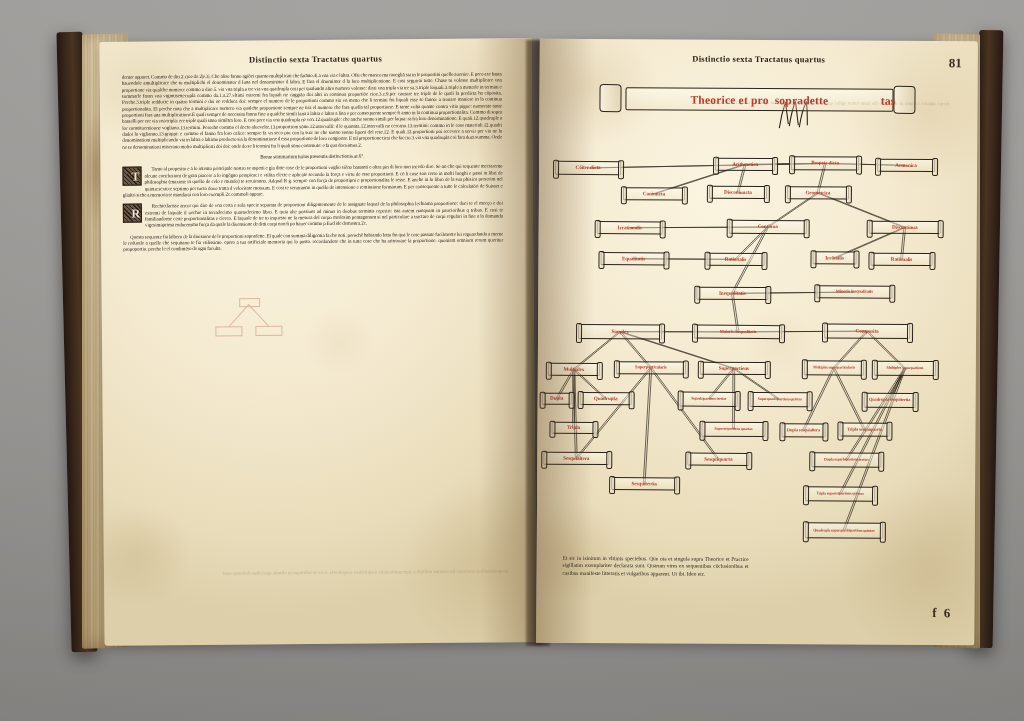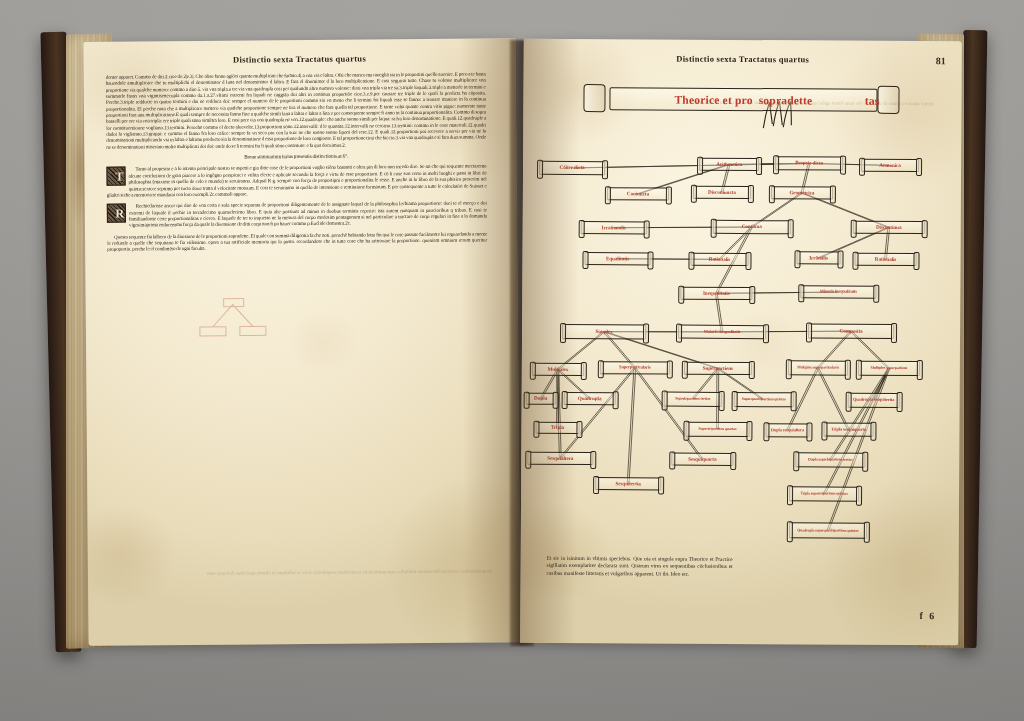--- a/index.html
+++ b/index.html
@@ -14,21 +14,21 @@
     position:absolute;inset:0;
     background:
       radial-gradient(120% 90% at 50% 30%, #a8a6a2 0%, #9b9996 55%, #8e8c89 100%);
   }
   #backdrop:after{
     content:"";position:absolute;inset:0;
     background:linear-gradient(180deg, rgba(255,255,255,.05), rgba(0,0,0,.10));
   }
 
   
-  #book{position:absolute;left:44px;top:16px;width:940px;height:690px;}
+  #book{position:absolute;left:60px;top:16px;width:940px;height:690px;}
 
   .board{
     position:absolute;background:#3a2a1c;border-radius:3px;
     box-shadow:0 6px 16px rgba(0,0,0,.45);
   }
   #board-left{left:4px;top:16px;width:26px;height:620px;
     transform:rotate(-1.4deg);
     background:linear-gradient(90deg,#241812,#4a3422 60%,#2d2018);}
   #board-right{right:2px;top:14px;width:24px;height:618px;
     transform:rotate(1.0deg);
@@ -77,24 +77,24 @@
     filter:blur(1px);}
 
   
   .running-head{
     position:absolute;left:0;right:0;top:14px;text-align:center;
     font-family:"Liberation Serif",serif;
     font-weight:700;font-size:8.5px;letter-spacing:.3px;
     color:#2b2218;
   }
   .folio{
-    position:absolute;right:16px;top:14px;font-size:10px;color:#3a2e20;font-weight:700;
+    position:absolute;right:16px;top:14px;font-size:13px;color:#3a2e20;font-weight:700;
   }
   .folio-bottom{
-    position:absolute;right:22px;bottom:24px;font-size:10px;color:#3a2e20;font-weight:700;
+    position:absolute;right:22px;bottom:24px;font-size:13px;color:#3a2e20;font-weight:700;
     letter-spacing:2px;
   }
 
   .textblock{
     position:absolute;left:22px;right:30px;
     font-size:5.05px;line-height:6.35px;
     color:#29211a;text-align:justify;
     letter-spacing:-.08px;word-spacing:-.3px;
     -webkit-font-smoothing:none;
   }

